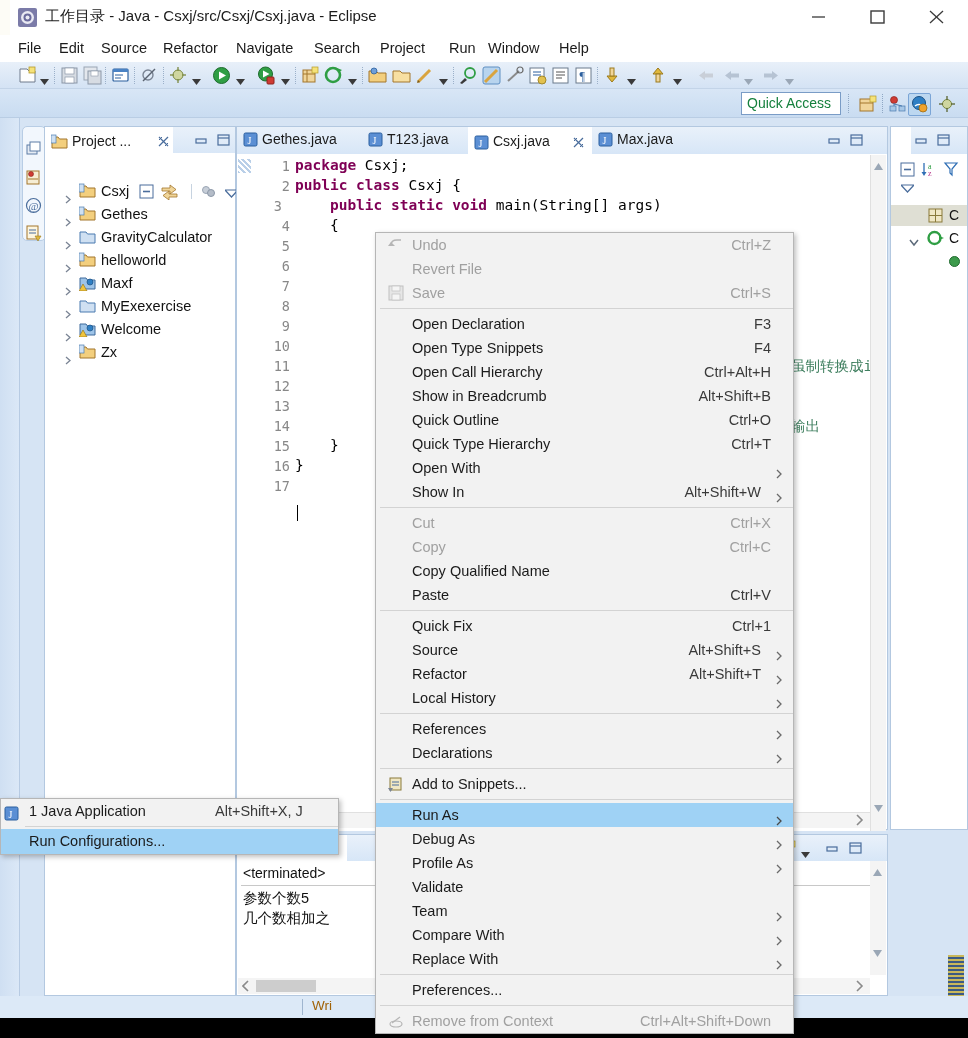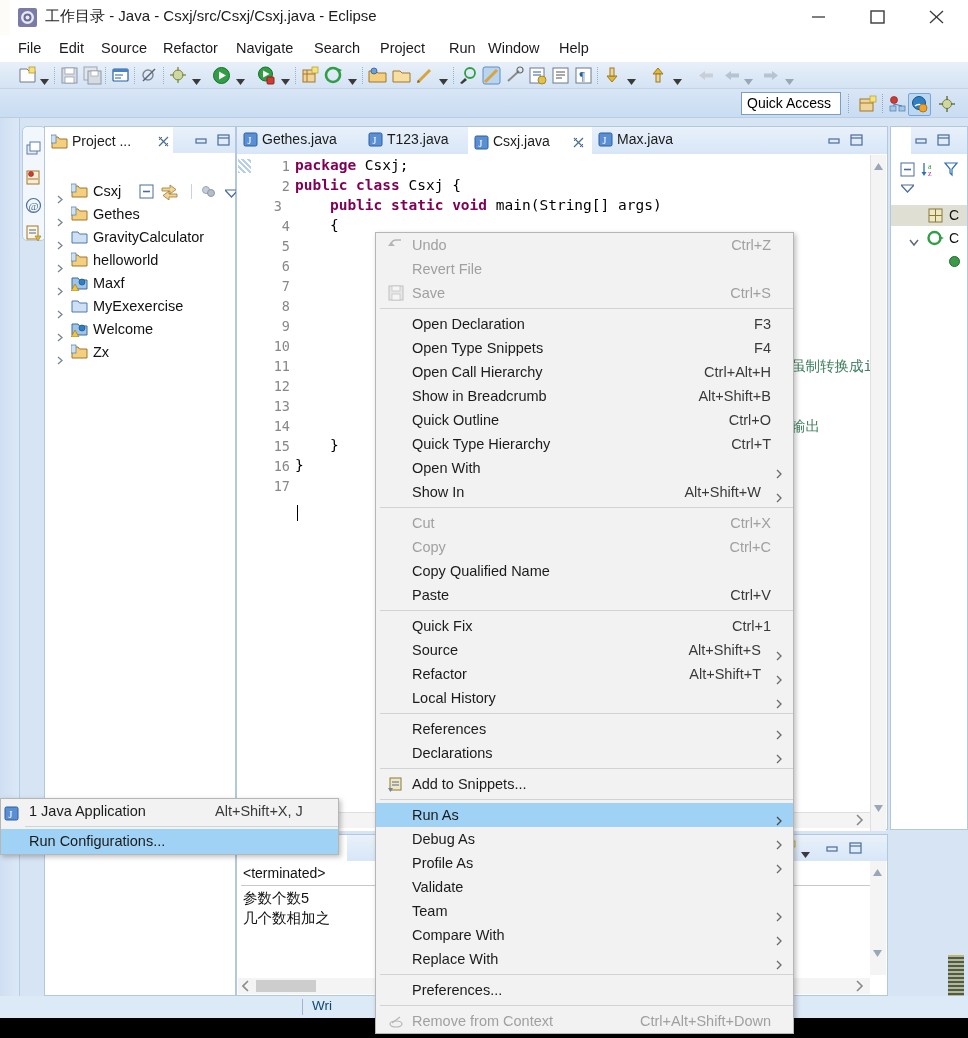--- a/index.html
+++ b/index.html
@@ -71,21 +71,21 @@
 
   
   .qarow {
     position:absolute; left:0; top:89px; width:968px; height:29px;
     background:linear-gradient(#d8e6f6,#c9dcf1);
     border-bottom:1px solid #b9cde4;
   }
   .qabox {
     position:absolute; left:741px; top:92px; width:100px; height:23px;
     background:#ffffff; border:1px solid #7a9cc6;
-    font-size:14px; color:#000000; line-height:21px; padding-left:5px;
+    font-size:14px; color:#15803d; line-height:21px; padding-left:5px;
     white-space:nowrap; overflow:hidden;
   }
   .persp-sep {
     position:absolute; left:848px; top:94px; width:1px; height:19px;
     border-left:1px dotted #8fa7c4;
   }
   .persp-ico { position:absolute; top:95px; width:19px; height:19px; }
   .persp-sel {
     position:absolute; left:908px; top:93px; width:23px; height:23px;
     background:#bcd7f0; border:1px solid #7ba5d6; border-radius:2px;
@@ -132,21 +132,21 @@
   .pexp-close { position:absolute; left:112px; top:6px; }
   .pexp-min { position:absolute; left:150px; top:8px; }
   .pexp-max { position:absolute; left:172px; top:7px; }
   .pexp-toolrow {
     position:absolute; left:0; top:26px; width:190px; height:26px;
     background:#ffffff;
   }
   .pt-ico { position:absolute; top:30px; width:17px; height:17px; }
   .pt-sep { position:absolute; left:146px; top:31px; width:1px; height:15px; border-left:1px solid #c7d3e0; }
 
-  .tree { position:absolute; left:0; top:53px; width:192px; }
+  .tree { position:absolute; left:8px; top:53px; width:192px; }
   .tree-row {
     position:relative; height:23px; line-height:23px; white-space:nowrap;
   }
   .tw-arrow { position:absolute; left:12px; top:8px; }
   .tw-ico { position:absolute; left:26px; top:3px; width:17px; height:16px; }
   .tw-lbl { position:absolute; left:48px; top:0px; font-size:14.5px; color:#111; }
 
   
   .editor {
     position:absolute; left:236px; top:126px; width:652px; height:704px;
@@ -256,21 +256,21 @@
   }
   .cs-hscroll {
     position:absolute; left:1px; bottom:1px; width:632px; height:16px; background:#f4f4f4;
   }
 
   
   .statusbar {
     position:absolute; left:0; bottom:20px; width:968px; height:22px;
     background:#dce9f7;
   }
-  .sb-txt { position:absolute; top:2px; font-size:13.5px; color:#0c4a6e; white-space:nowrap; }
+  .sb-txt { position:absolute; top:2px; font-size:13.5px; color:#a16207; white-space:nowrap; }
   .sb-sep { position:absolute; top:3px; width:1px; height:16px; border-left:1px solid #9fb5cf; }
 
   .taskbar {
     position:absolute; left:0; bottom:0; width:968px; height:20px; background:#000;
   }
 
   
   .ctxmenu {
     position:absolute; left:336px; top:232px; width:419px;
     background:#f2f2f2; border:1px solid #b6b6b6;

